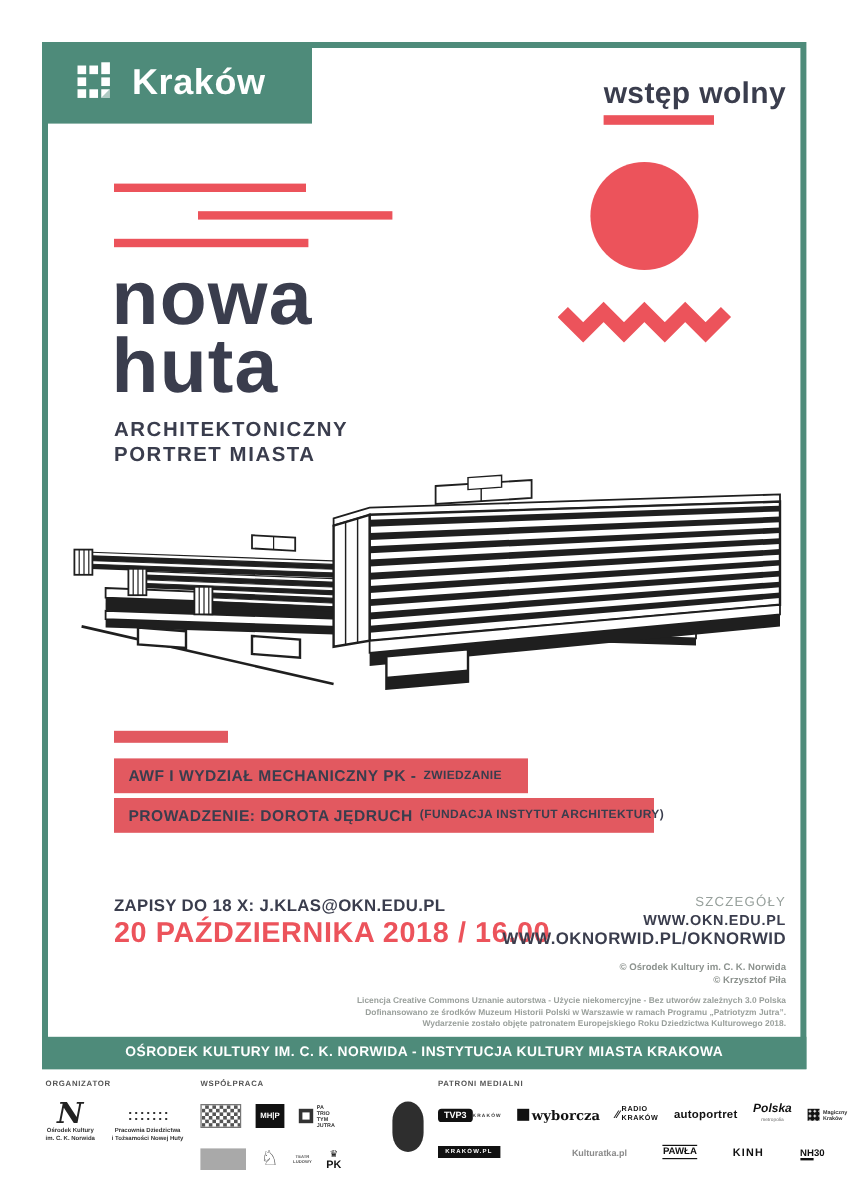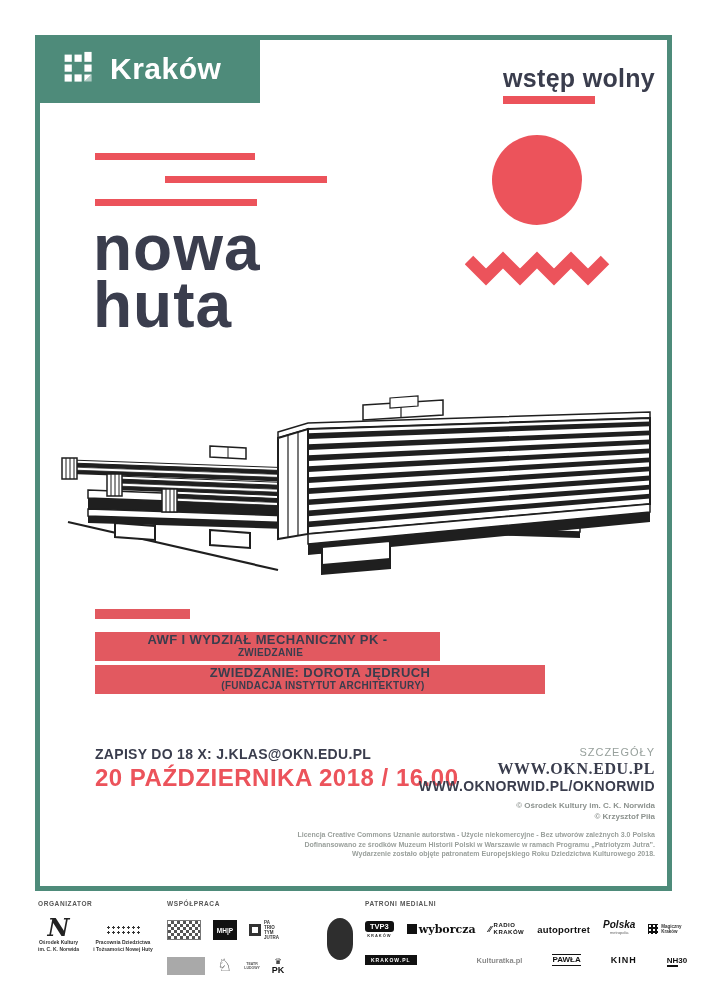--- a/index.html
+++ b/index.html
@@ -38,31 +38,31 @@
     line-height:57px;letter-spacing:1px;}
   .subtitle{position:absolute;left:55px;top:307px;color:var(--dark);font-size:17px;font-weight:bold;
     letter-spacing:1.3px;line-height:21px;}
 
   .building{position:absolute;left:20px;top:352px;}
 
   
   .minibar{position:absolute;left:55px;top:569px;width:95px;height:10px;background:var(--red-bar);}
   .bars{position:absolute;left:55px;top:592px;display:flex;flex-direction:column;gap:4px;}
   .bar{background:var(--red-bar);height:29px;display:flex;align-items:baseline;padding:0 12px;
-    color:var(--dark);white-space:nowrap;align-items:center;flex-direction:column;}
+    color:var(--dark);white-space:nowrap;align-items:center;}
   .bar-main{font-size:13px;font-weight:bold;letter-spacing:0.4px;}
   .bar-sub{font-size:10px;font-weight:bold;letter-spacing:0.3px;margin-left:6px;}
   .bw1{width:345px;} .bw2{width:450px;} .bw3{width:497px;}
 
   .signup{position:absolute;left:55px;top:706px;color:var(--dark);font-size:14px;font-weight:bold;letter-spacing:0.3px;}
   .datetime{position:absolute;left:55px;top:724px;color:var(--red);font-size:24px;font-weight:bold;letter-spacing:0.5px;}
 
   .details{position:absolute;right:12px;top:706px;text-align:right;}
   .details-label{color:var(--gray);font-size:11px;letter-spacing:1px;margin-bottom:2px;}
-  .details-site{color:var(--dark);font-size:16px;font-weight:bold;letter-spacing:0.6px;font-family:Liberation Serif, serif;}
+  .details-site{color:var(--dark);font-size:12px;font-weight:bold;letter-spacing:0.6px;}
   .details-fb{color:var(--dark);font-size:14px;font-weight:bold;letter-spacing:0.4px;}
 
   .copyright{position:absolute;right:12px;top:760px;text-align:right;color:#8d938f;font-size:8px;
     font-weight:bold;line-height:11px;}
   .license{position:absolute;right:12px;top:790px;text-align:right;color:#9aa09c;font-size:7px;
     font-weight:bold;line-height:9.5px;}
 
   .banner{position:absolute;left:-5px;right:-5px;bottom:-5px;height:27px;background:var(--teal);
     color:#fff;font-size:11.5px;font-weight:bold;letter-spacing:0.4px;text-align:center;line-height:27px;}
 
@@ -89,21 +89,21 @@
   .pegasus{font-size:17px;color:#333;line-height:18px;}
   .tinytext{font-size:3.5px;line-height:4px;color:#555;font-weight:bold;text-align:center;}
   .pk{display:flex;flex-direction:column;align-items:center;line-height:8px;}
   .pk-crown{font-size:8px;color:#111;}
   .pk-text{font-size:9px;font-weight:bold;color:#111;}
   .oval-badge{width:26px;height:42px;background:#2e2e2e;border-radius:50%/38%;position:absolute;right:14px;top:18px;}
 
   .media-sec{position:absolute;left:330px;top:2px;width:307px;}
   .media-row{display:flex;align-items:center;gap:13px;margin-top:10px;height:24px;}
   .media-row2{display:flex;align-items:center;gap:30px;margin-top:8px;height:22px;}
-  .tvp{display:flex;flex-direction:column;align-items:center;}
+  .tvp{display:flex;align-items:center;}
   .tvp-chip{background:#111;color:#fff;font-size:7.5px;font-weight:bold;padding:1px 5px;border-radius:3px;}
   .tvp-sub{font-size:4px;letter-spacing:1px;color:#333;font-weight:bold;margin-top:1px;}
   .wyborcza{display:flex;align-items:center;gap:2px;}
   .wyb-sq{width:10px;height:10px;background:#111;}
   .wyb-text{font-family:"DejaVu Serif",serif;font-weight:bold;font-size:11px;color:#111;}
   .radio{display:flex;align-items:center;gap:2px;}
   .radio-slash{font-size:9px;font-weight:bold;color:#111;}
   .radio-text{font-size:6px;line-height:7px;font-weight:bold;color:#111;letter-spacing:0.5px;}
   .autoportret{font-size:9.5px;font-weight:bold;color:#111;letter-spacing:0.2px;}
   .polska{display:flex;flex-direction:column;align-items:center;line-height:8px;}
@@ -156,20 +156,24 @@
     <div class="rline rline3"></div>
     <div class="deco-circle"></div>
     <svg class="deco-zigzag" width="145" height="36" viewBox="0 0 145 36">
       <polyline points="4,10 21,27 38,10 55,27 72,10 89,27 106,10 123,27 140,10" fill="none" stroke="#ec535b" stroke-width="12" stroke-linejoin="miter"></polyline>
     </svg>
 
     <div class="title">
       <div>nowa</div>
       <div>huta</div>
     </div>
+    <div class="subtitle">
+      <div>ARCHITEKTONICZNY</div>
+      <div>PORTRET MIASTA</div>
+    </div>
 
     <svg class="building" width="592" height="190" viewBox="0 0 592 190">
       <g stroke="#1f1f1f" fill="none">
         <line x1="8" y1="130" x2="218" y2="178" stroke-width="2.2"></line>
       </g>
 
       <polygon points="28,98 520,118 520,124 28,106" fill="#fff" stroke="#1f1f1f" stroke-width="1.5"></polygon>
       <polygon points="28,106 520,124 520,134 28,117" fill="#1f1f1f"></polygon>
       <polygon points="28,117 520,134 520,140 28,124" fill="#fff" stroke="#1f1f1f" stroke-width="1.5"></polygon>
       <polygon points="28,124 520,140 520,146 28,131" fill="#1f1f1f"></polygon>
@@ -236,21 +240,21 @@
       <polygon points="262,172 330,166 330,176 262,182" fill="#1f1f1f"></polygon>
     </svg>
 
     <div class="minibar"></div>
     <div class="bars">
       <div class="bar bw1">
         <span class="bar-main">AWF I WYDZIAŁ MECHANICZNY PK -</span>
         <span class="bar-sub">ZWIEDZANIE</span>
       </div>
       <div class="bar bw2">
-        <span class="bar-main">ZWIEDZANIE: DOROTA JĘDRUCH</span>
+        <span class="bar-main">PROWADZENIE: DOROTA JĘDRUCH</span>
         <span class="bar-sub">(FUNDACJA INSTYTUT ARCHITEKTURY)</span>
       </div>
     </div>
 
     <div class="signup">ZAPISY DO 18 X: J.KLAS@OKN.EDU.PL</div>
     <div class="datetime">20 PAŹDZIERNIKA 2018 / 16.00</div>
 
     <div class="details">
       <div class="details-label">SZCZEGÓŁY</div>
       <div class="details-site">WWW.OKN.EDU.PL</div>
@@ -260,20 +264,21 @@
     <div class="copyright">
       <div>© Ośrodek Kultury im. C. K. Norwida</div>
       <div>© Krzysztof Piła</div>
     </div>
     <div class="license">
       <div>Licencja Creative Commons Uznanie autorstwa - Użycie niekomercyjne - Bez utworów zależnych 3.0 Polska</div>
       <div>Dofinansowano ze środków Muzeum Historii Polski w Warszawie w ramach Programu „Patriotyzm Jutra”.</div>
       <div>Wydarzenie zostało objęte patronatem Europejskiego Roku Dziedzictwa Kulturowego 2018.</div>
     </div>
 
+    <div class="banner">OŚRODEK KULTURY IM. C. K. NORWIDA - INSTYTUCJA KULTURY MIASTA KRAKOWA</div>
   </div>
 
   <div class="footer">
 
     <div class="org-sec">
       <div class="sec-label">ORGANIZATOR</div>
       <div class="org-row">
         <div class="logo-block">
           <div class="script-n">N</div>
           <div class="logo-caption">

